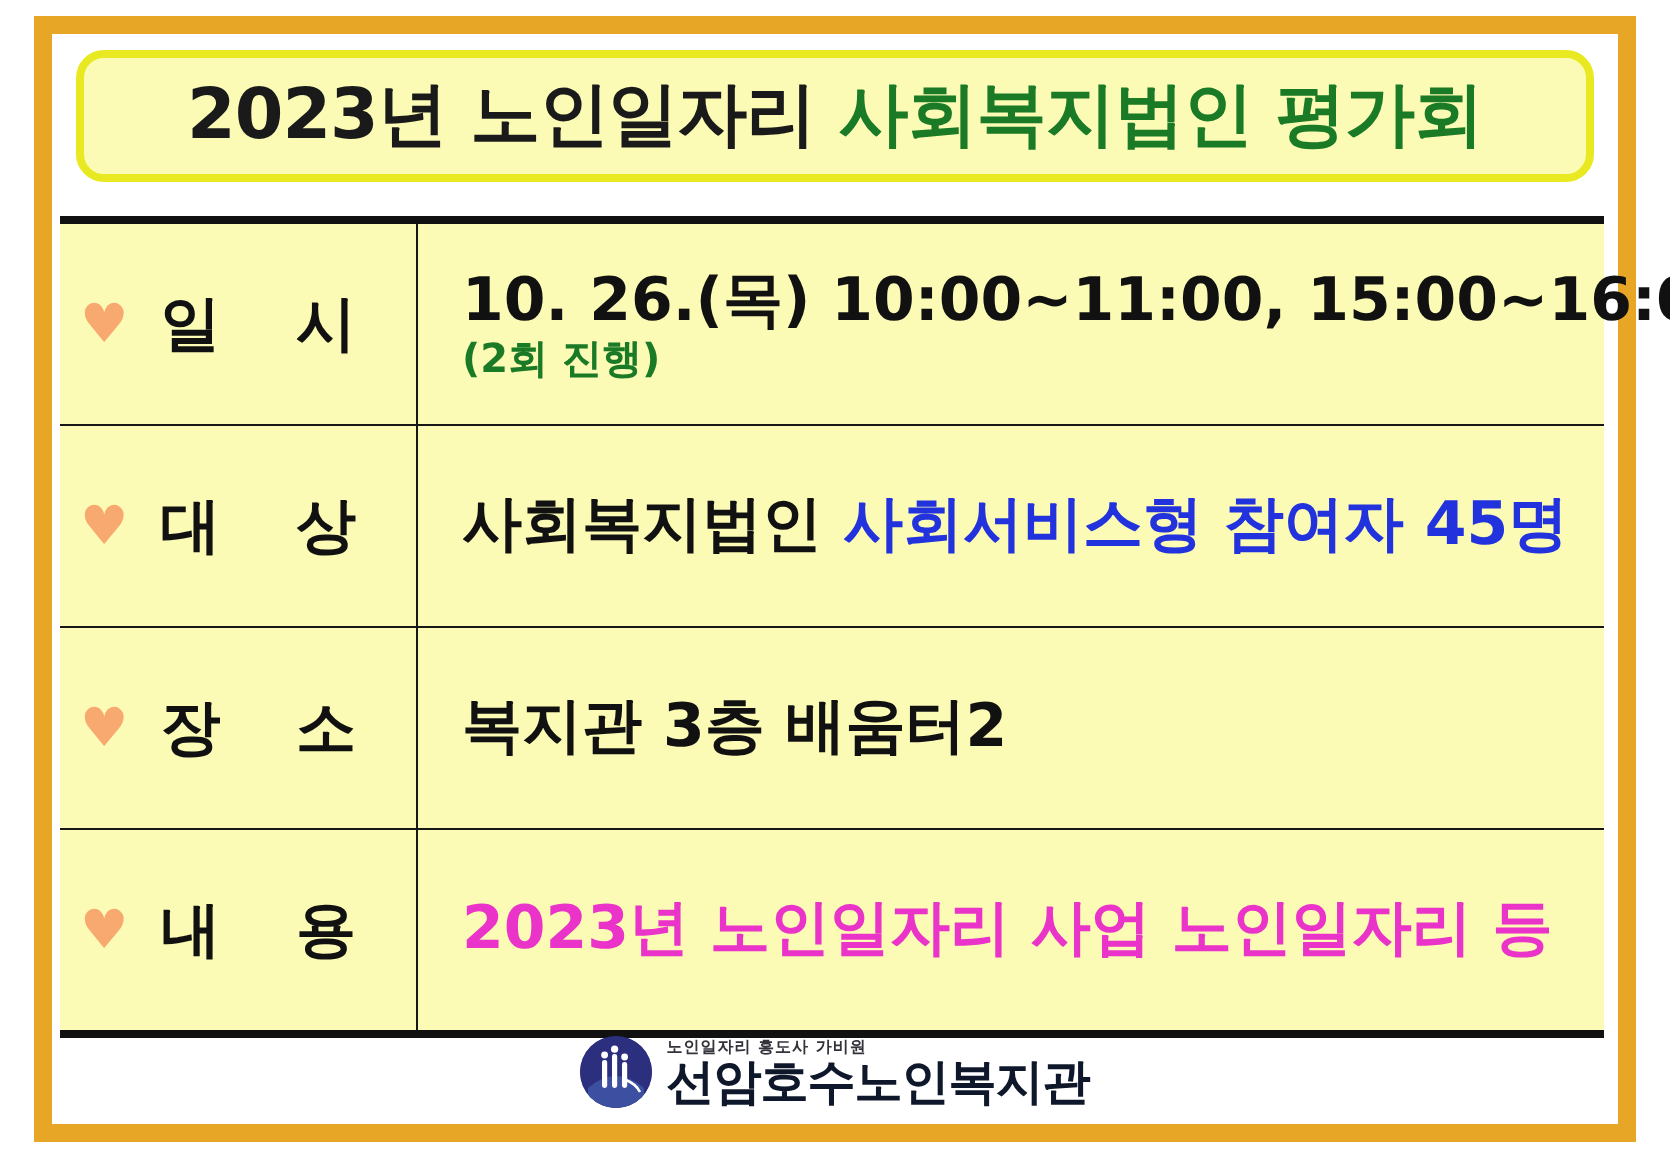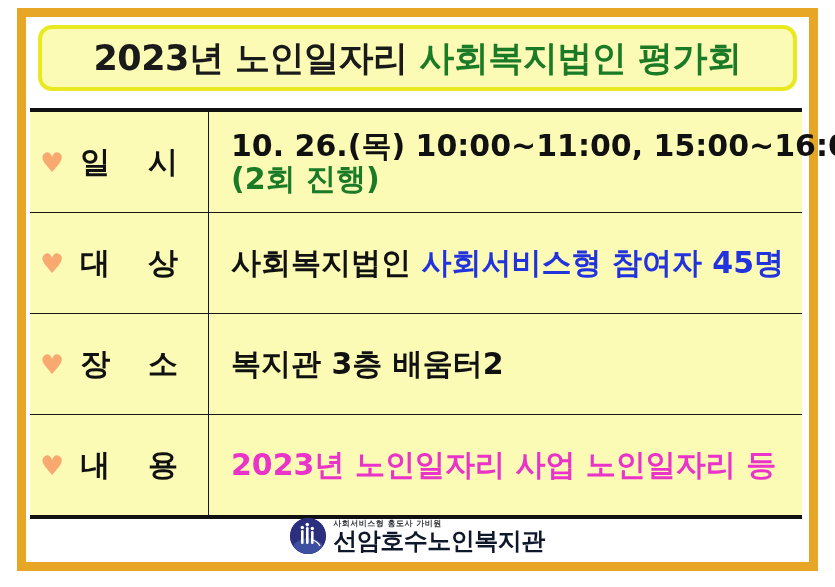--- a/index.html
+++ b/index.html
@@ -114,21 +114,21 @@
   }
 
   .value-line {
     font-size: 30px;
     font-weight: 700;
     line-height: 1.12;
     color: #111111;
     white-space: nowrap;
   }
   .value-sub {
-    font-size: 30px;
+    font-size: 20px;
     font-weight: 700;
     line-height: 1.1;
     color: #1a7a25;
     white-space: nowrap;
   }
   .v-blue    { color: #2233dd; margin-top: 28px; }
   .v-magenta { color: #ea33c8; }
 
   
   .footer {
@@ -265,18 +265,18 @@
           <rect x="16" y="9" width="2.6" height="17" rx="1.2"></rect>
           <rect x="21" y="13" width="2.6" height="13" rx="1.2"></rect>
           <circle cx="12.3" cy="9.5" r="1.7"></circle>
           <circle cx="17.3" cy="6.6" r="1.8"></circle>
           <circle cx="22.3" cy="10.5" r="1.7"></circle>
         </g>
         <path d="M23 22 q5 2 7 6" stroke="#ffffff" stroke-width="1.3" fill="none"></path>
       </svg>
     </div>
     <div class="logo-text-wrap">
-      <div class="logo-top">사회서비스형 홍도사 가비원</div>
+      <div class="logo-top">노인일자리 홍도사 가비원</div>
       <div class="logo-name">선암호수노인복지관</div>
     </div>
   </div>
 
 </div>
 
 </body></html>

